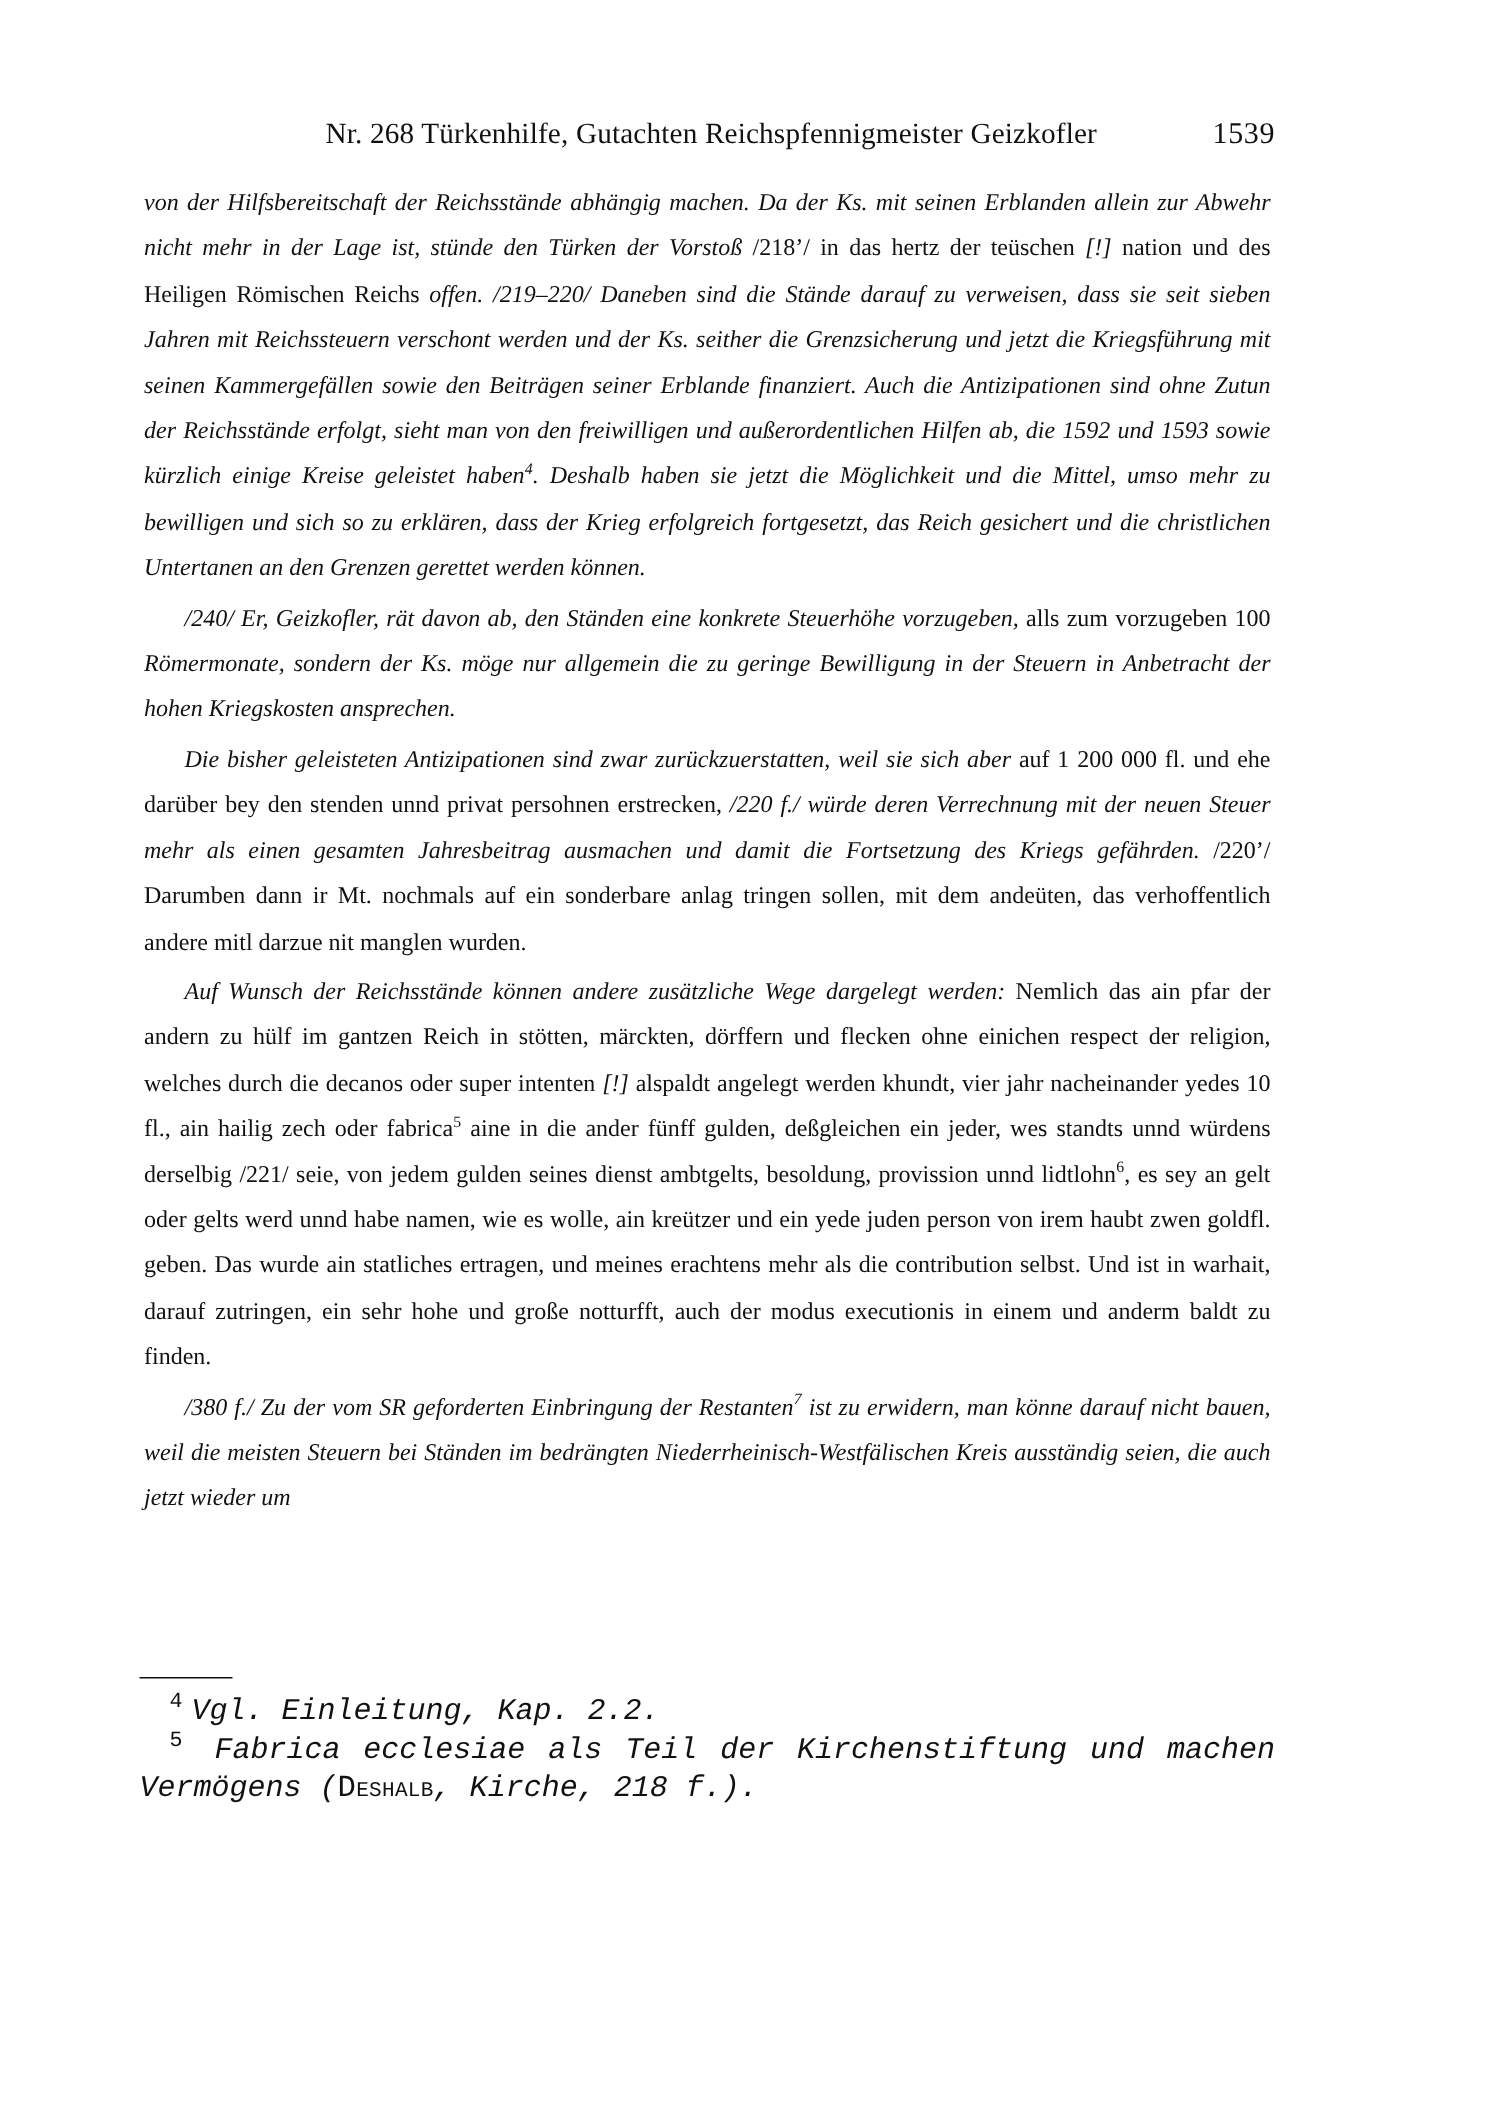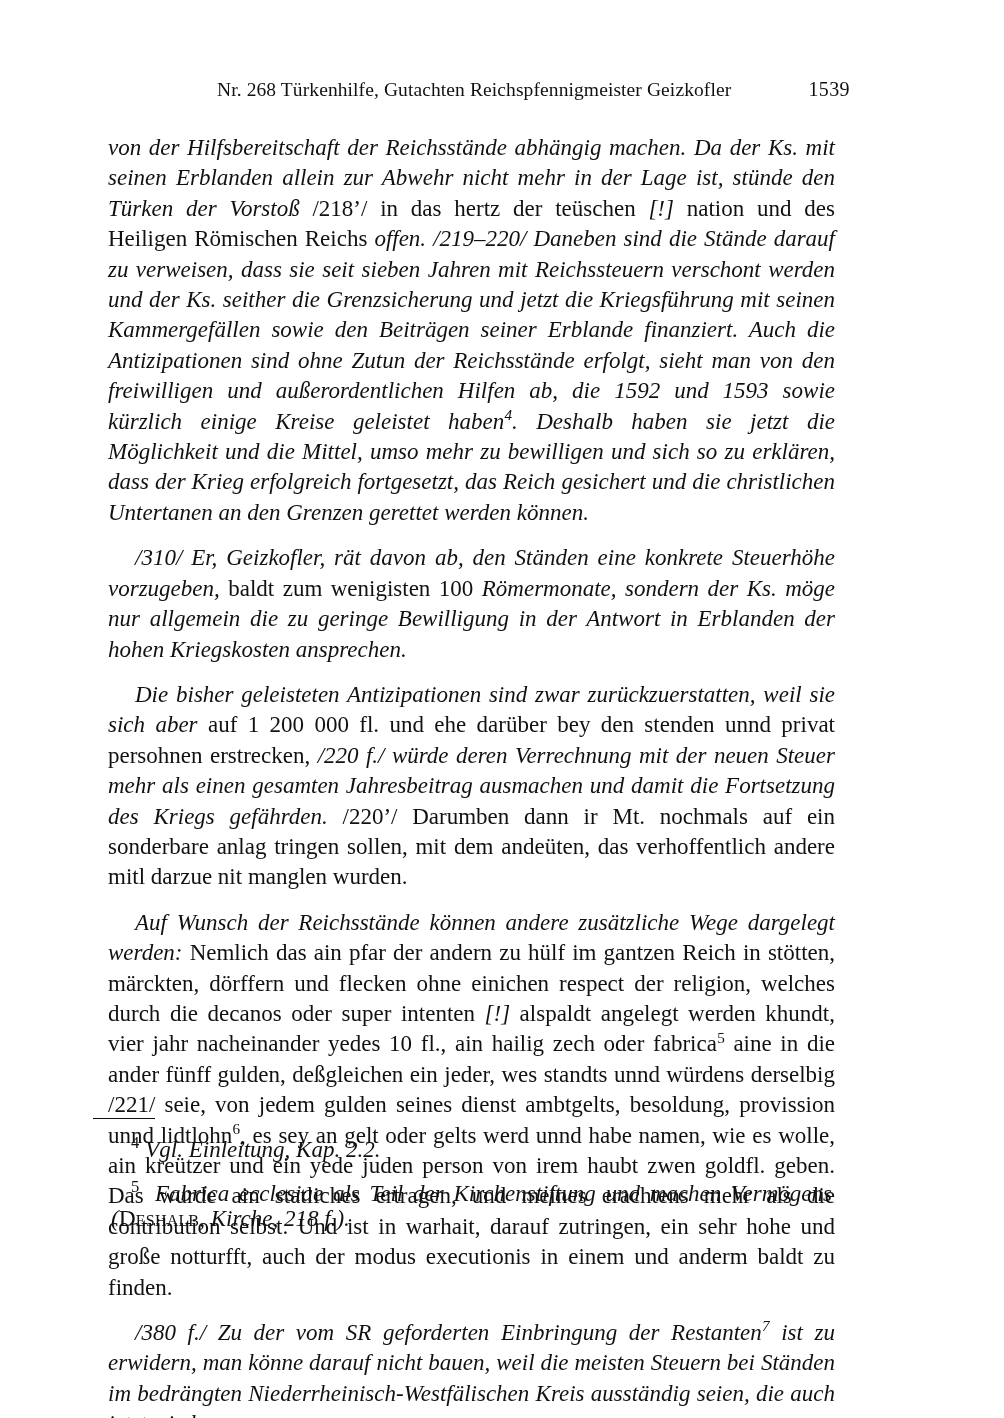--- a/index.html
+++ b/index.html
@@ -46,25 +46,25 @@
   }
 
   
   .textblock {
     position: absolute;
     left: 93px;
     top: 118px;
     width: 757px;
   }
   .para {
-    font-size: 23px;
+    font-size: 16px;
     line-height: 30.4px;
     text-align: justify;
     text-justify: inter-word;
-    margin: 15px;
+    margin: 3px;
     hyphens: none;
   }
   .para.indent { text-indent: 27px; }
   .it { font-style: italic; }
   .rm { font-style: normal; }
   sup.fn {
     font-size: 0.66em;
     vertical-align: super;
     line-height: 0;
     font-style: normal;
@@ -79,26 +79,27 @@
     top: 1118px;
     width: 757px;
   }
   .fn-rule {
     width: 62px;
     height: 0;
     border-top: 1.6px solid #111111;
     margin: 0 0 10px 0;
   }
   .fn-item {
-    font-size: 23px;
+    font-size: 20px;
     line-height: 25.6px;
     text-align: justify;
-    margin: 18px;
+    margin: 0;
     font-style: italic;
     text-indent: 20px;
+    font-family: Liberation Mono, monospace;
   }
   .fn-item .fn-num {
     font-style: normal;
     font-size: 0.72em;
     vertical-align: super;
     line-height: 0;
     padding-right: 6px;
   }
   .sc {
     font-style: normal;
@@ -112,21 +113,21 @@
 
 <div class="page">
 
   <div class="runhead">
     <span class="runhead-title">Nr. 268 Türkenhilfe, Gutachten Reichspfennigmeister Geizkofler</span>
     <span class="runhead-folio">1539</span>
   </div>
 
   <div class="textblock" id="body-text-block">
       <p class="para"><span class="it">von der Hilfsbereitschaft der Reichsstände abhängig machen. Da der Ks. mit seinen Erblanden allein zur Abwehr nicht mehr in der Lage ist, stünde den Türken der Vorstoß </span><span class="rm">/218’/ in das hertz der teüschen </span><span class="it">[!]</span><span class="rm"> nation und des Heiligen Römischen Reichs </span><span class="it">offen. /219–220/ Daneben sind die Stände darauf zu verweisen, dass sie seit sieben Jahren mit Reichssteuern verschont werden und der Ks. seither die Grenzsicherung und jetzt die Kriegsführung mit seinen Kammergefällen sowie den Beiträgen seiner Erblande finanziert. Auch die Antizipationen sind ohne Zutun der Reichsstände erfolgt, sieht man von den freiwilligen und außerordentlichen Hilfen ab, die 1592 und 1593 sowie kürzlich einige Kreise geleistet haben</span><sup class="fn it">4</sup><span class="it">. Deshalb haben sie jetzt die Möglichkeit und die Mittel, umso mehr zu bewilligen und sich so zu erklären, dass der Krieg erfolgreich fortgesetzt, das Reich gesichert und die christlichen Untertanen an den Grenzen gerettet werden können.</span></p>
-      <p class="para indent"><span class="it">/310/ Er, Geizkofler, rät davon ab, den Ständen eine konkrete Steuerhöhe vorzugeben, </span><span class="rm">baldt zum wenigisten 100 </span><span class="it">Römermonate, sondern der Ks. möge nur allgemein die zu geringe Bewilligung in der Antwort in Erblanden der hohen Kriegskosten ansprechen.</span></p>
+      <p class="para indent"><span class="it">/240/ Er, Geizkofler, rät davon ab, den Ständen eine konkrete Steuerhöhe vorzugeben, </span><span class="rm">alls zum vorzugeben 100 </span><span class="it">Römermonate, sondern der Ks. möge nur allgemein die zu geringe Bewilligung in der Steuern in Anbetracht der hohen Kriegskosten ansprechen.</span></p>
       <p class="para indent"><span class="it">Die bisher geleisteten Antizipationen sind zwar zurückzuerstatten, weil sie sich aber </span><span class="rm">auf 1 200 000 fl. und ehe darüber bey den stenden unnd privat persohnen erstrecken, </span><span class="it">/220 f./ würde deren Verrechnung mit der neuen Steuer mehr als einen gesamten Jahresbeitrag ausmachen und damit die Fortsetzung des Kriegs gefährden. </span><span class="rm">/220’/ Darumben dann ir Mt. nochmals auf ein sonderbare anlag tringen sollen, mit dem andeüten, das verhoffentlich andere mitl darzue nit manglen wurden.</span></p>
       <p class="para indent"><span class="it">Auf Wunsch der Reichsstände können andere zusätzliche Wege dargelegt werden: </span><span class="rm">Nemlich das ain pfar der andern zu hülf im gantzen Reich in stötten, märckten, dörffern und flecken ohne einichen respect der religion, welches durch die decanos oder super intenten </span><span class="it">[!]</span><span class="rm"> alspaldt angelegt werden khundt, vier jahr nacheinander yedes 10 fl., ain hailig zech oder fabrica</span><sup class="fn">5</sup><span class="rm"> aine in die ander fünff gulden, deßgleichen ein jeder, wes standts unnd würdens derselbig /221/ seie, von jedem gulden seines dienst ambtgelts, besoldung, provission unnd lidtlohn</span><sup class="fn">6</sup><span class="rm">, es sey an gelt oder gelts werd unnd habe namen, wie es wolle, ain kreützer und ein yede juden person von irem haubt zwen goldfl. geben. Das wurde ain statliches ertragen, und meines erachtens mehr als die contribution selbst. Und ist in warhait, darauf zutringen, ein sehr hohe und große notturfft, auch der modus executionis in einem und anderm baldt zu finden.</span></p>
       <p class="para indent"><span class="it">/380 f./ Zu der vom SR geforderten Einbringung der Restanten</span><sup class="fn it">7</sup><span class="it"> ist zu erwidern, man könne darauf nicht bauen, weil die meisten Steuern bei Ständen im bedrängten Niederrheinisch-Westfälischen Kreis ausständig seien, die auch jetzt wieder um</span></p>
     </div>
 
   <div class="footnotes">
     <div class="fn-rule"></div>
     <div id="footnote-list">
         <p class="fn-item"><span class="fn-num">4</span><span class="it">Vgl. Einleitung, Kap. 2.2.</span></p>
         <p class="fn-item"><span class="fn-num">5</span><span class="it"> Fabrica ecclesiae als Teil der Kirchenstiftung und machen Vermögens (</span><span class="sc">Deshalb</span><span class="it">, Kirche, 218 f.).</span></p>

